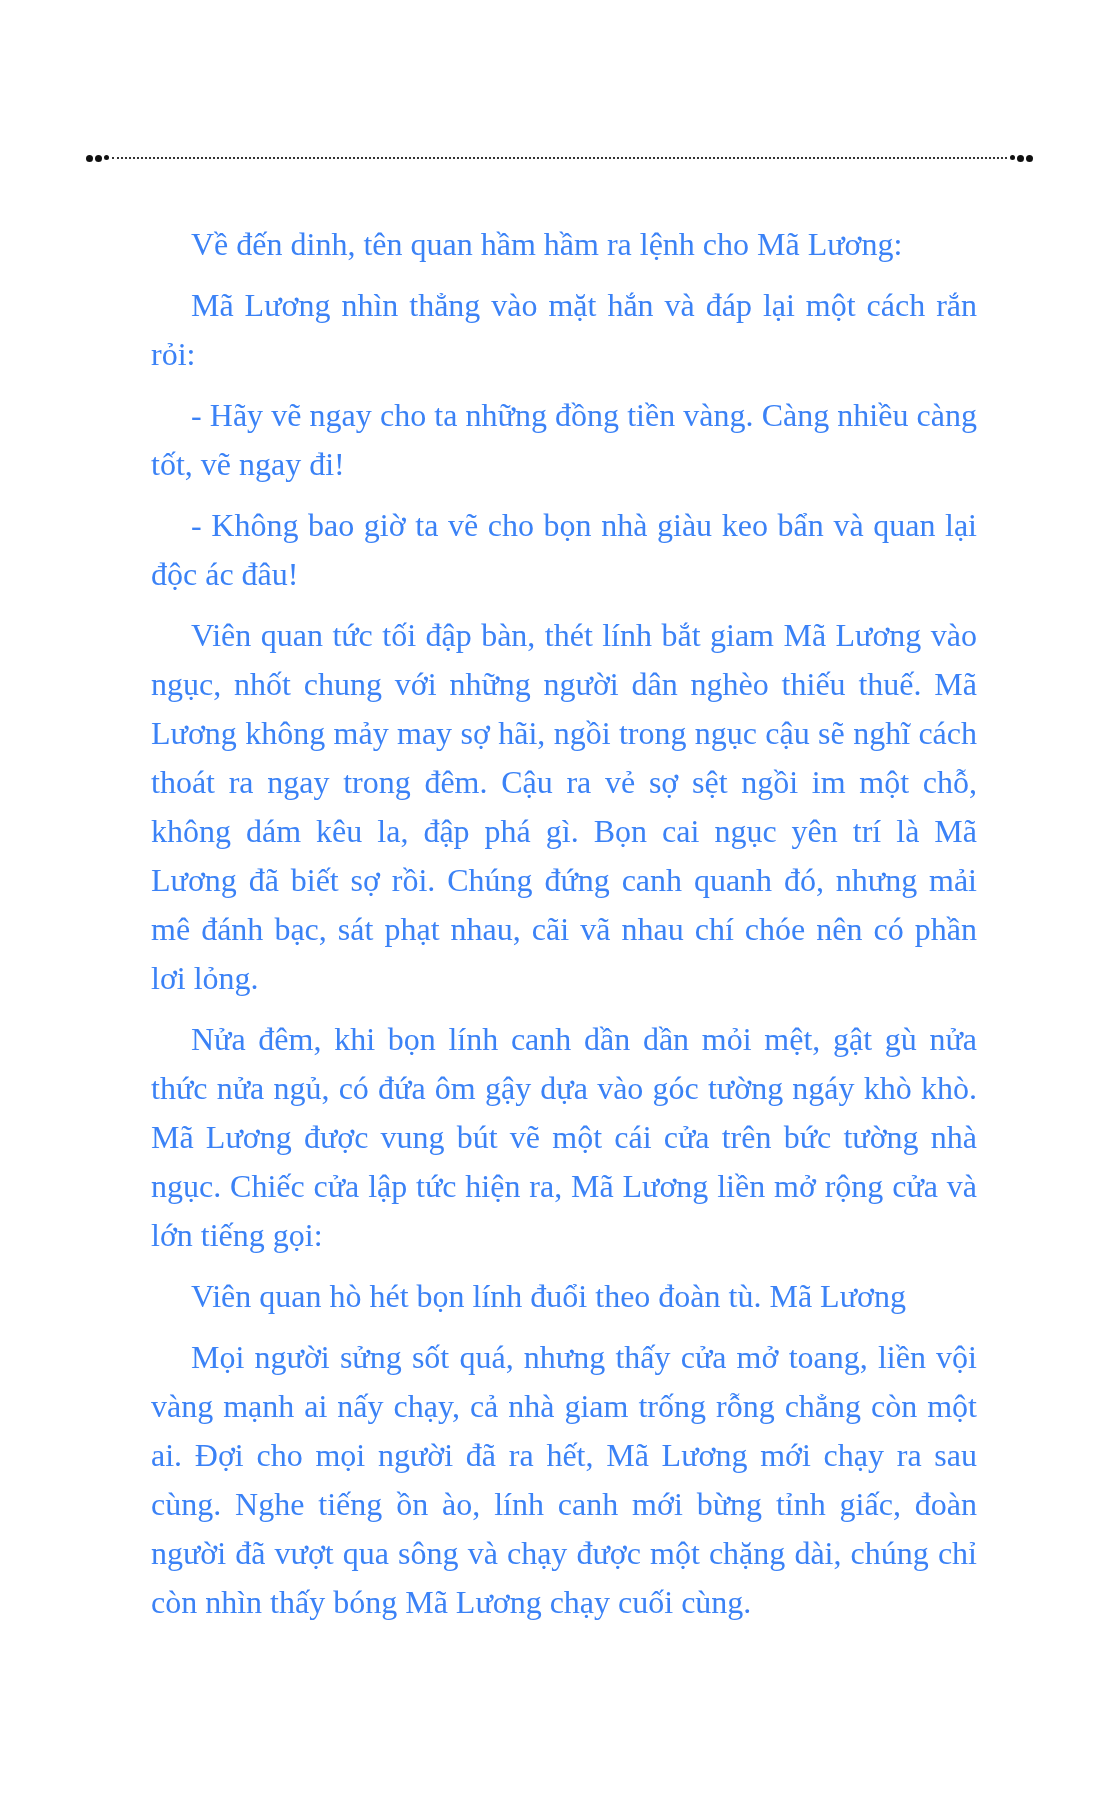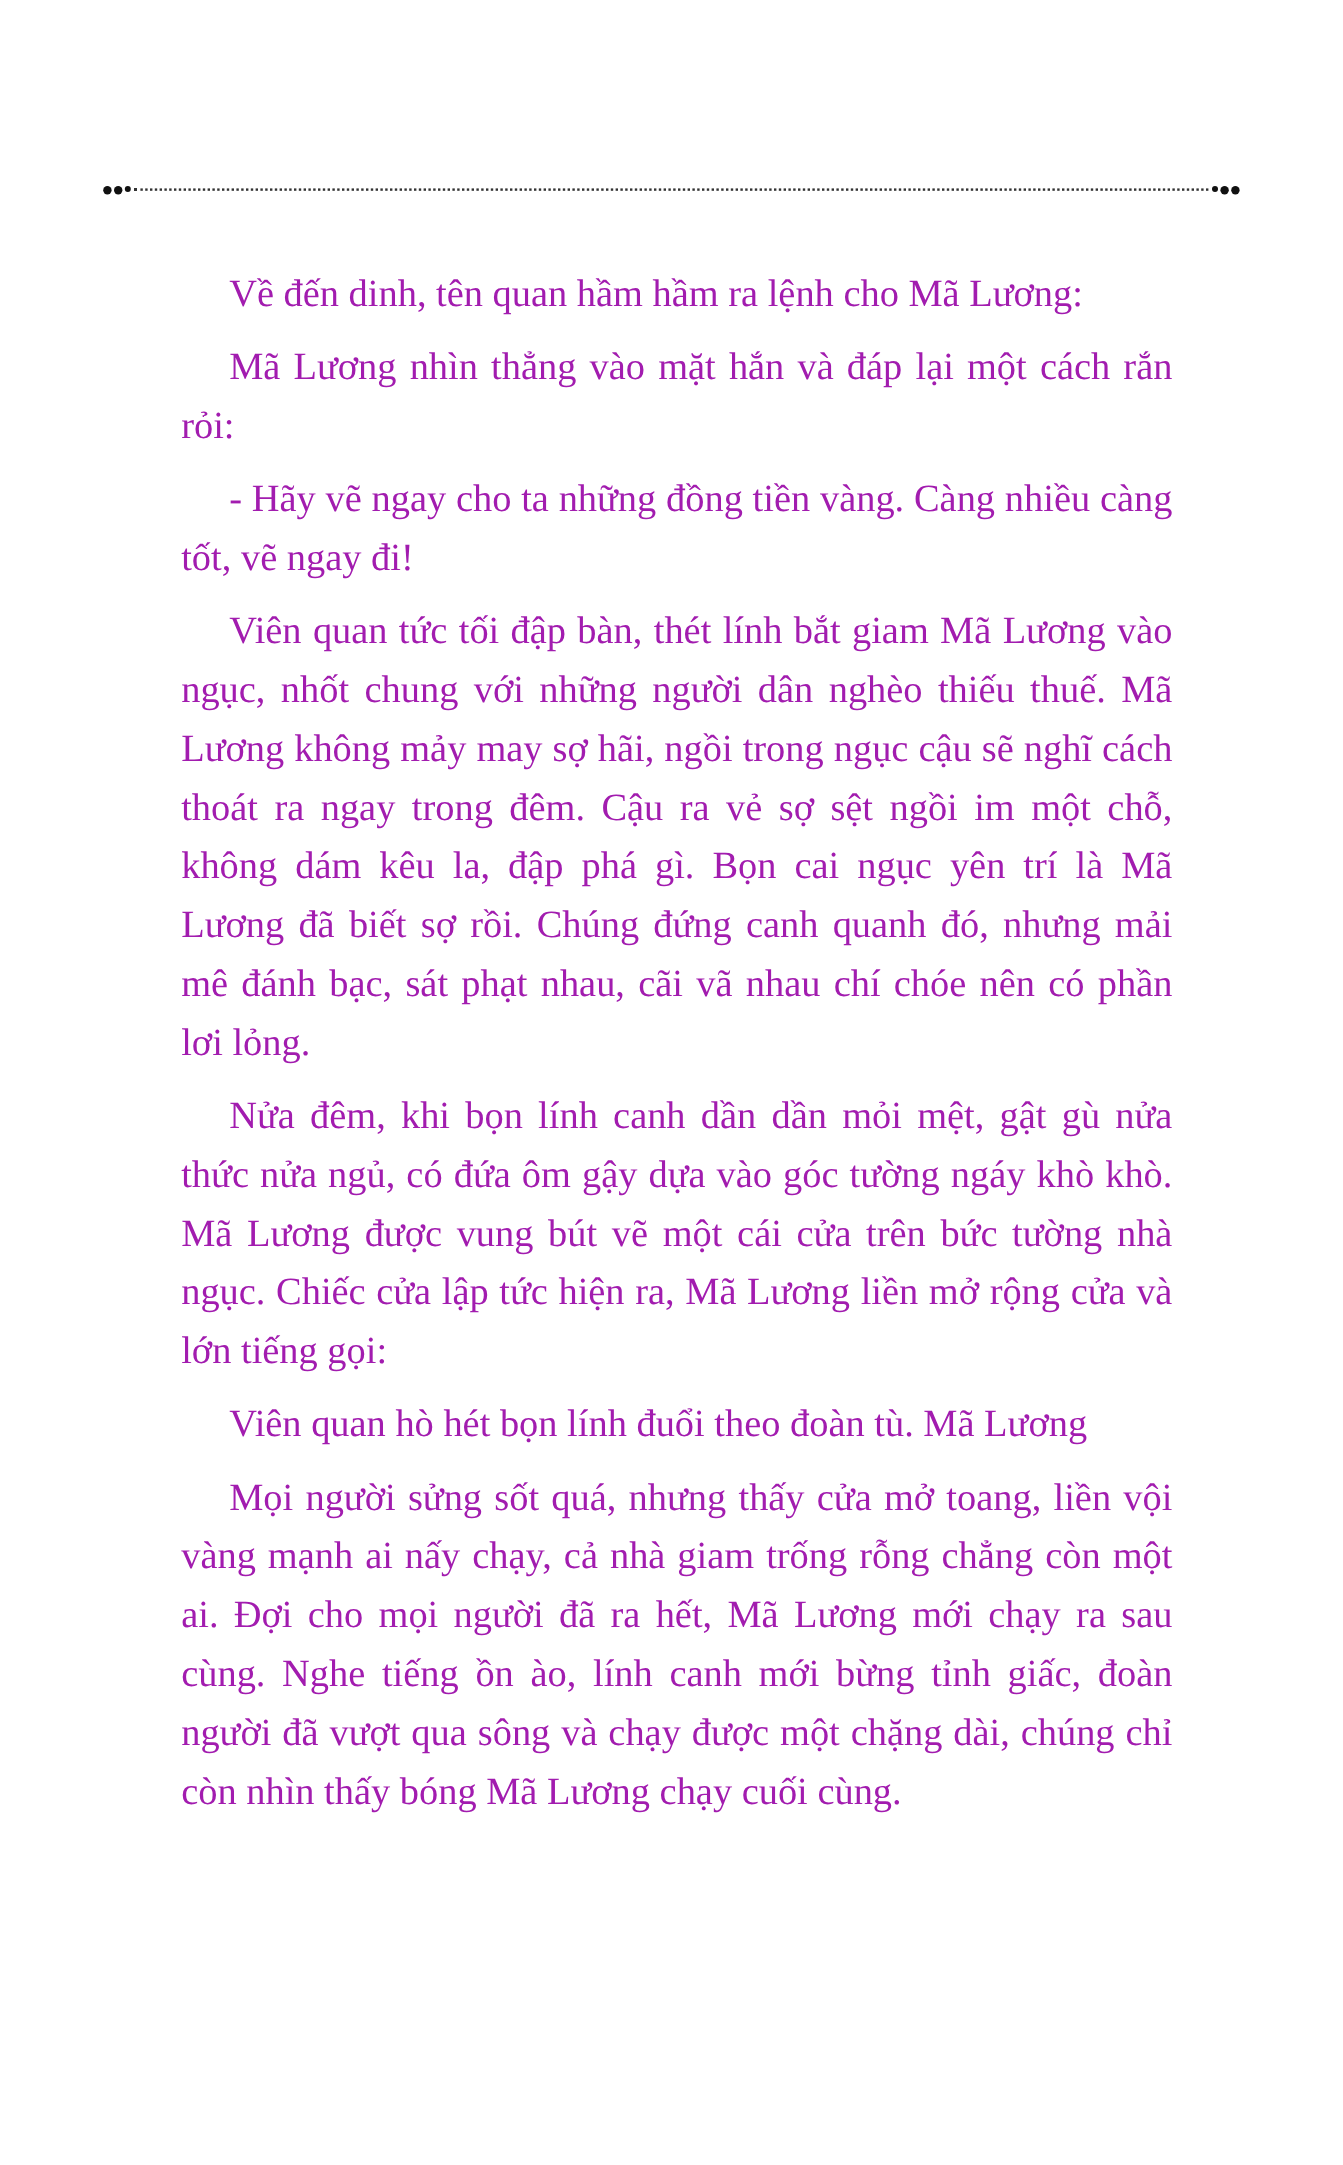--- a/index.html
+++ b/index.html
@@ -8,21 +8,21 @@
     .header { position: absolute; left: 143px; top: 104px; width: 832px; height: 36px; }
     .page-number { position: absolute; left: 0; top: 6px; font-family: "Liberation Sans", sans-serif; font-size: 25px; color: #111; }
     .running-head { position: absolute; right: 0; top: 4px; white-space: nowrap; }
     .author { font-family: "Liberation Sans", sans-serif; font-weight: bold; font-size: 25px; letter-spacing: 0.5px; transform: scaleX(0.85); display: inline-block; transform-origin: right; color: #111; }
     .subtitle { font-family: "Liberation Serif", serif; font-style: italic; font-size: 27px; color: #111; margin-left: 2px; }
     .rule { position: absolute; left: 86px; top: 152px; width: 947px; height: 12px; display: flex; align-items: center; }
     .rule .dots-end { display: flex; gap: 2px; }
     .rule .dot { width: 7px; height: 7px; border-radius: 50%; background: #111; }
     .rule .dot.small { width: 5px; height: 5px; }
     .rule .line { flex: 1; height: 0; border-top: 2px dotted #333; margin: 0 3px; }
-    .body-text { position: absolute; left: 151px; top: 220px; width: 826px; font-family: "Liberation Serif", serif; font-size: 32px; line-height: 49px; color: #a21caf; text-align: justify; }
+    .body-text { position: absolute; left: 151px; top: 220px; width: 826px; font-family: "Liberation Serif", serif; font-size: 32px; line-height: 49px; color: #3b82f6; text-align: justify; }
     .body-text p { margin: 0 0 12px 0; text-indent: 40px; }
   </style>
 </head>
 <body>
 
 <div class="page">
 
   <div class="rule">
     <span class="dots-end">
       <span class="dot"></span>
@@ -34,18 +34,19 @@
       <span class="dot small"></span>
         <span class="dot"></span>
         <span class="dot"></span>
     </span>
   </div>
 
   <div class="body-text">
     <p>Về đến dinh, tên quan hầm hầm ra lệnh cho Mã Lương:</p>
     <p>Mã Lương nhìn thẳng vào mặt hắn và đáp lại một cách rắn rỏi:</p>
     <p>- Hãy vẽ ngay cho ta những đồng tiền vàng. Càng nhiều càng tốt, vẽ ngay đi!</p>
+    <p>- Không bao giờ ta vẽ cho bọn nhà giàu keo bẩn và quan lại độc ác đâu!</p>
     <p>Viên quan tức tối đập bàn, thét lính bắt giam Mã Lương vào ngục, nhốt chung với những người dân nghèo thiếu thuế. Mã Lương không mảy may sợ hãi, ngồi trong ngục cậu sẽ nghĩ cách thoát ra ngay trong đêm. Cậu ra vẻ sợ sệt ngồi im một chỗ, không dám kêu la, đập phá gì. Bọn cai ngục yên trí là Mã Lương đã biết sợ rồi. Chúng đứng canh quanh đó, nhưng mải mê đánh bạc, sát phạt nhau, cãi vã nhau chí chóe nên có phần lơi lỏng.</p>
     <p>Nửa đêm, khi bọn lính canh dần dần mỏi mệt, gật gù nửa thức nửa ngủ, có đứa ôm gậy dựa vào góc tường ngáy khò khò. Mã Lương được vung bút vẽ một cái cửa trên bức tường nhà ngục. Chiếc cửa lập tức hiện ra, Mã Lương liền mở rộng cửa và lớn tiếng gọi:</p>
     <p>Viên quan hò hét bọn lính đuổi theo đoàn tù. Mã Lương</p>
     <p>Mọi người sửng sốt quá, nhưng thấy cửa mở toang, liền vội vàng mạnh ai nấy chạy, cả nhà giam trống rỗng chẳng còn một ai. Đợi cho mọi người đã ra hết, Mã Lương mới chạy ra sau cùng. Nghe tiếng ồn ào, lính canh mới bừng tỉnh giấc, đoàn người đã vượt qua sông và chạy được một chặng dài, chúng chỉ còn nhìn thấy bóng Mã Lương chạy cuối cùng.</p>
   </div>
 </div>
 
 </body></html>

